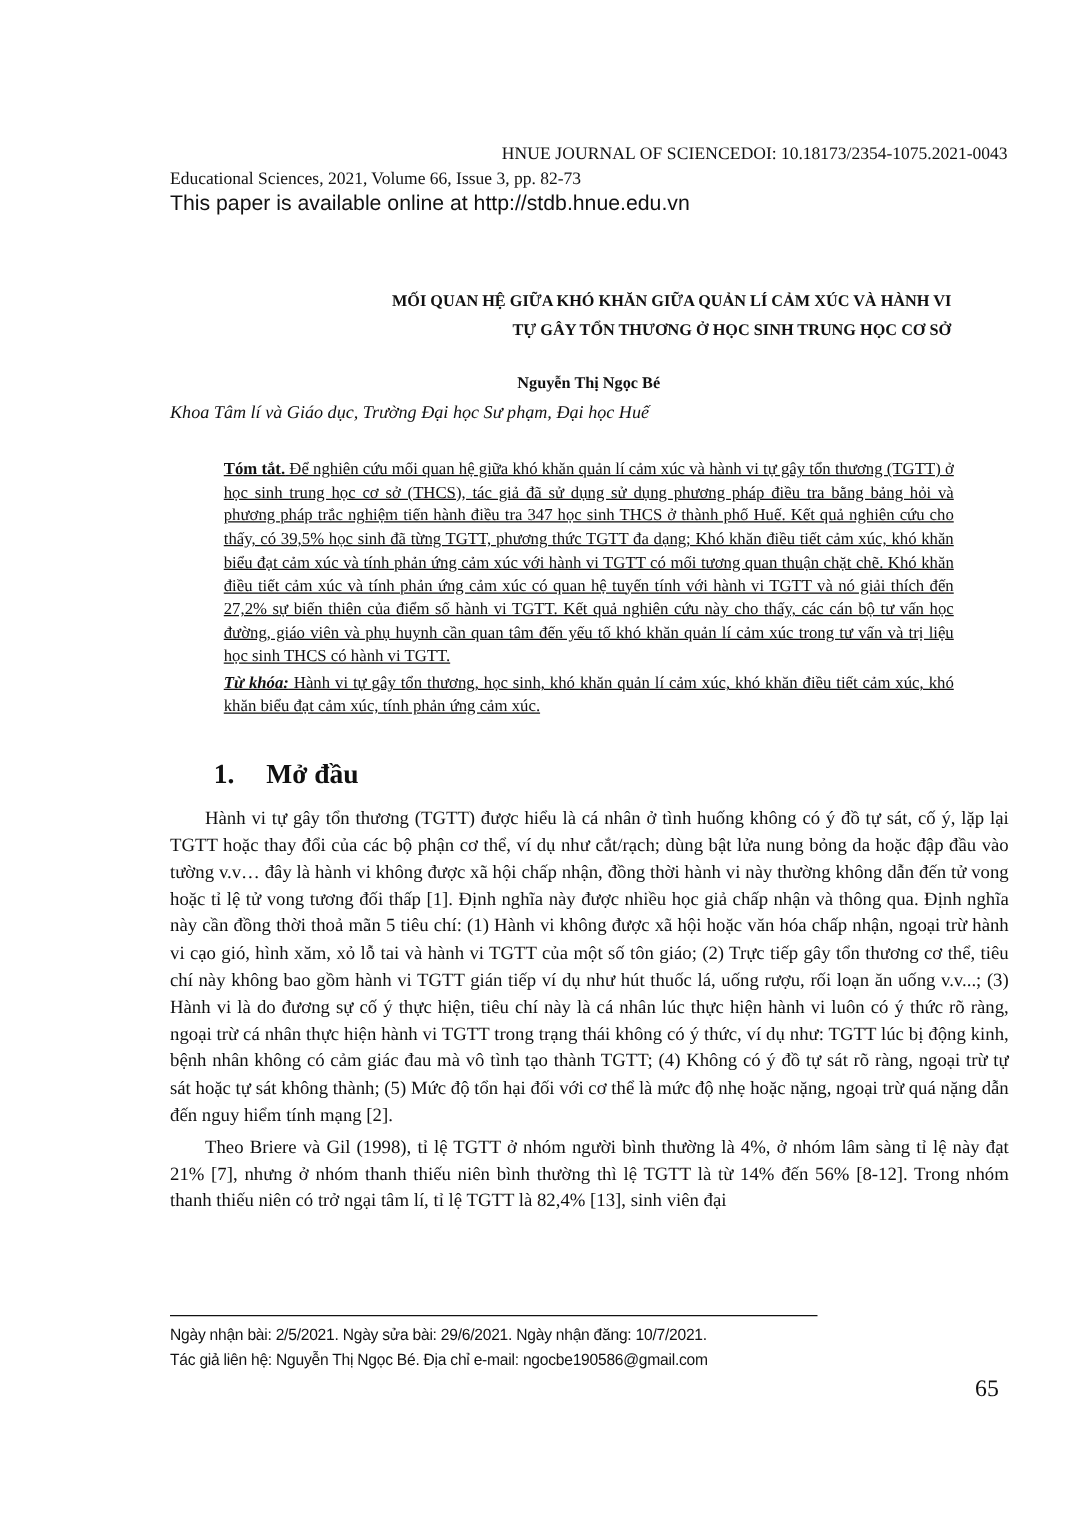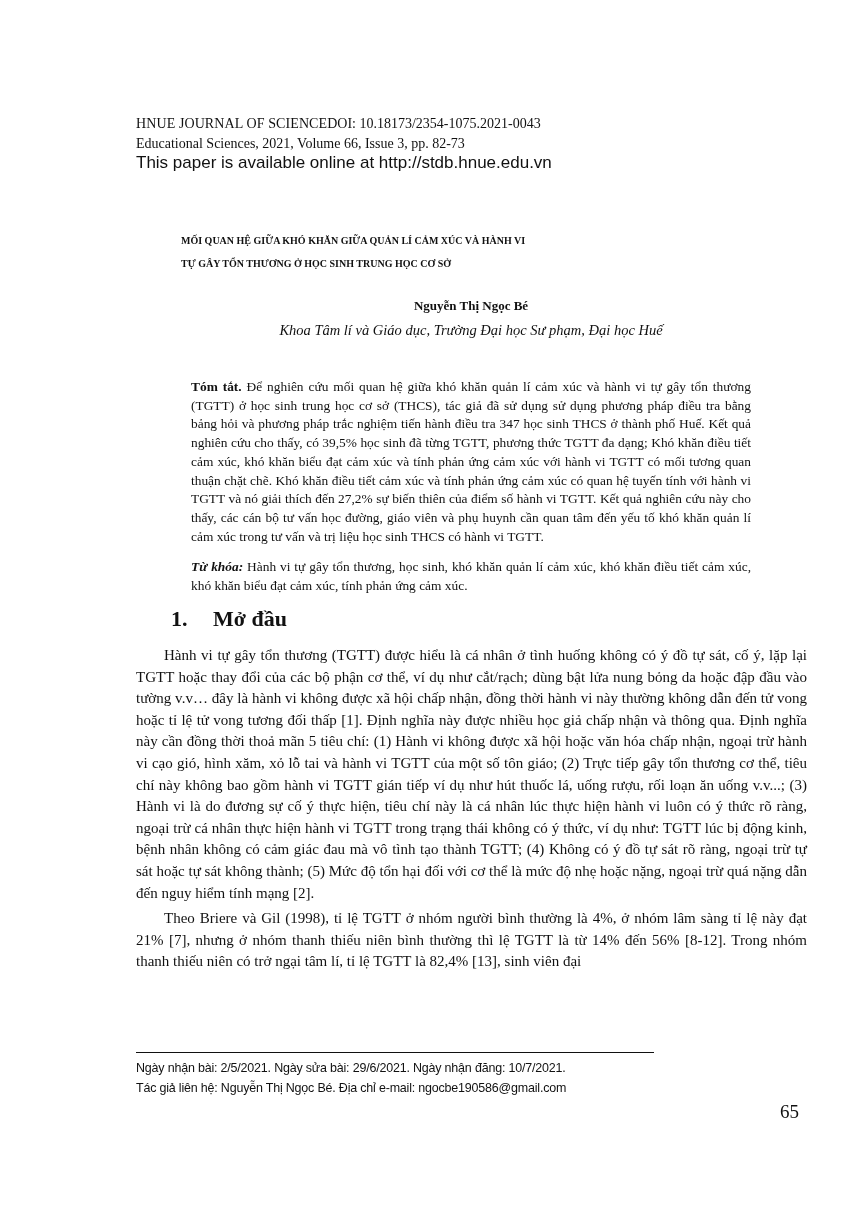--- a/index.html
+++ b/index.html
@@ -1,34 +1,34 @@
 <!DOCTYPE html>
 <html><head>
 <meta charset="utf-8">
 <style>
   html, body { margin: 0; padding: 0; background: #ffffff; }
   body { width: 853px; height: 1212px; position: relative; overflow: hidden;
          font-family: "Liberation Serif", "DejaVu Serif", serif; color: #111; }
   .page { position: absolute; left: 0; top: 0; width: 853px; height: 1212px; }
 
   .hdr { position: absolute; left: 136px; top: 114px; width: 670px; font-size: 14px; line-height: 19.5px; }
-  .hdr .row1 { display: flex; justify-content: flex-start; }
+  .hdr .row1 { display: flex; justify-content: flex-end; }
   .hdr .online { font-family: "Liberation Sans", "DejaVu Sans", sans-serif; font-size: 17px; }
   .hdr .journal { font-size: 14px; letter-spacing: 0.1px; }
 
-  .title { position: absolute; left: 136px; top: 229px; width: 580px; text-align: left;
-           font-weight: bold; font-size: 10px; line-height: 23px; margin-left: 45px;}
+  .title { position: absolute; left: 136px; top: 229px; width: 580px; text-align: right;
+           font-weight: bold; font-size: 13px; line-height: 23px; margin-left: 45px;}
   .author { position: absolute; left: 136px; top: 298px; width: 670px; text-align: center;
             font-weight: bold; font-size: 13px; }
-  .affil { position: absolute; left: 136px; top: 322px; width: 670px; text-align: center;
+  .affil { position: absolute; left: 136px; top: 322px; width: 670px; text-align: left;
            font-style: italic; font-size: 14.5px; }
 
   .abstract { position: absolute; left: 179px; top: 366px; width: 584px;
               font-size: 13.4px; line-height: 18.7px; text-align: justify; }
-  .abstract p { margin: 12px; }
+  .abstract p { margin: 0; text-decoration: underline; }
   .abstract .kw { margin-top: 3px; }
   .abstract b { font-weight: bold; }
 
   .section { position: absolute; left: 136px; top: 606px; font-size: 22px; font-weight: bold; margin-left: 35px; }
   .section .num { display: inline-block; width: 42px; }
 
   .body { position: absolute; left: 136px; top: 645px; width: 671px;
           font-size: 15px; line-height: 21.6px; text-align: justify; }
   .body p { margin: 0 0 4px 0; text-indent: 28px; }
 

